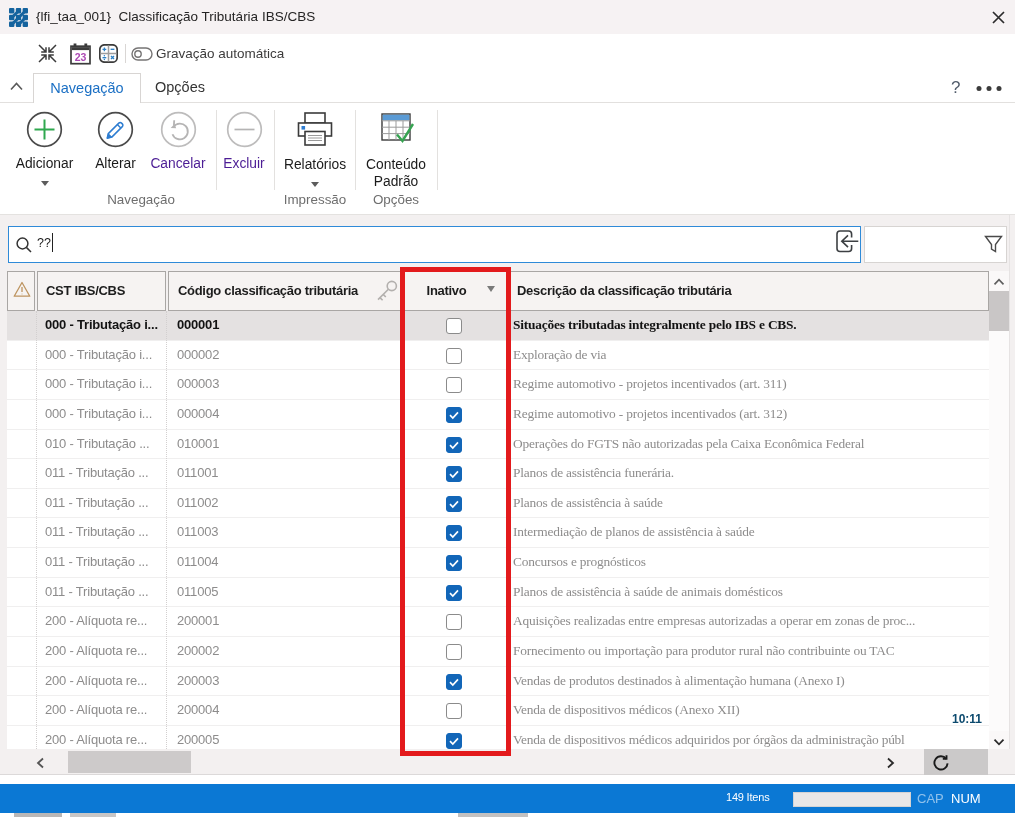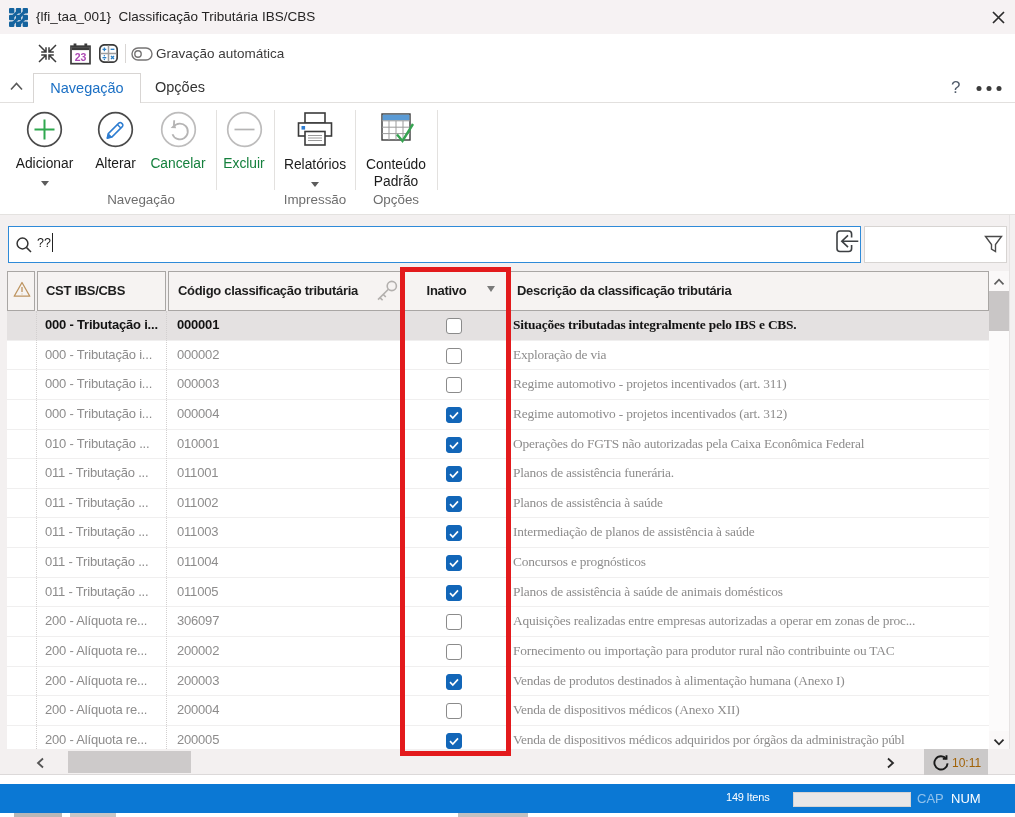--- a/index.html
+++ b/index.html
@@ -18,21 +18,21 @@
 #tabrow { left:0; top:71px; width:1015px; height:32px; background:#fff; }
 #tabline { left:0; top:102px; width:1015px; height:1px; background:#e2e0de; }
 #tab-nav { left:33px; top:73px; width:108px; height:30px; background:#fff; border:1px solid #d8d5d3; border-bottom:none; z-index:3; text-align:center; font-size:13.5px; color:#1a6fc4; padding-top:6px; font-size:14.5px;}
 #tab-opc { left:155px; top:79px; font-size:14.5px; color:#333;}
 #qmark { left:951px; top:78px; font-size:17px; color:#515c6b; }
 #dots { left:976px; top:85px; }
 
 #ribbon { left:0; top:103px; width:1015px; height:112px; background:#fff; border-bottom:1px solid #e4e2e0; }
 .rbtn { position:absolute; top:111px; text-align:center; }
 .rlabel { font-size:13.8px; color:#1b1b1b; margin-top:8px; line-height:16.5px; }
-.rlabel.dis { color:#15803d; }
+.rlabel.dis { color:#4c1d95; }
 .rdrop { margin:8px auto 0; width:0; height:0; border-left:4px solid transparent; border-right:4px solid transparent; border-top:5px solid #5c5c5c; }
 .rsep { position:absolute; top:110px; width:1px; height:80px; background:#e3e1df; }
 .rgroup { position:absolute; top:192px; font-size:13.4px; color:#6e6e6e; text-align:center; }
 
 #searchrow { left:0; top:215px; width:1015px; height:55px; background:#f3f0f0; }
 #searchbox { left:8px; top:226px; width:853px; height:37px; background:#fff; border:1px solid #2e8ad8; }
 #search-text { left:37px; top:236px; font-size:12.5px; color:#1c1c1c; }
 #caret { left:52px; top:233px; width:1px; height:19px; background:#222; }
 #filterbox { left:864px; top:226px; width:143px; height:37px; background:#fff; border:1px solid #d7d4d2; }
 
@@ -51,21 +51,21 @@
 .vline { position:absolute; top:41px; height:438px; width:1px; border-left:1px dotted #d2cfcf; }
 
 #redrect { left:400px; top:267px; width:111px; height:489px; border:5px solid #e31a1c; z-index:20; }
 
 #vscroll { left:989px; top:271px; width:20px; height:478px; background:#faf8f8; }
 #vthumb { left:989px; top:291px; width:20px; height:40px; background:#c9c6c6; }
 
 #hscroll { left:0px; top:749px; width:1015px; height:26px; background:#f3f0f0; border-bottom:1px solid #dcd9d9; }
 #hthumb { left:68px; top:751px; width:123px; height:22px; background:#cdcaca; }
 #refreshbox { left:924px; top:749px; width:64px; height:26px; background:#cbc9c9; }
-#rtime { left:952px; top:756px; font-size:12px; color:#a16207; }
+#rtime { left:952px; top:712px; font-size:12px; color:#0c4a6e;font-weight:bold; }
 
 #gap { left:0; top:776px; width:1015px; height:8px; background:#fff; }
 #statusbar { left:0; top:784px; width:1015px; height:29px; background:#0b78d4; color:#fff; font-size:13px; }
 #itens { left:726px; top:791px; letter-spacing:-0.2px; font-size:11px; }
 #progress { left:793px; top:792px; width:118px; height:15px; background:#e9e7e7; border:1px solid #d5d3d3; }
 #cap { left:917px; top:791px; color:rgba(255,255,255,0.55); font-size:13px; }
 #num { left:951px; top:791px; color:#fff; font-size:13px; }
 #bottomsliver { left:0; top:813px; width:1015px; height:4px; background:#fff; }
 </style>
 </head>
@@ -352,21 +352,21 @@
         <span class="ct c2">011005</span>
         <div class="cb on">
           <svg width="14" height="14" viewBox="0 0 14 14" style="margin:0.2px">
             <path d="M3,7.2 L5.8,10 L11,4.4" stroke="#fff" stroke-width="1.7" fill="none"></path>
           </svg>
         </div>
         <span class="ct c4">Planos de assistência à saúde de animais domésticos</span>
       </div>
       <div class="trow">
         <span class="ct c1">200 - Alíquota re...</span>
-        <span class="ct c2">306097</span>
+        <span class="ct c2">200001</span>
         <div class="cb"></div>
         <span class="ct c4">Aquisições realizadas entre empresas autorizadas a operar em zonas de proc...</span>
       </div>
       <div class="trow">
         <span class="ct c1">200 - Alíquota re...</span>
         <span class="ct c2">200002</span>
         <div class="cb"></div>
         <span class="ct c4">Fornecimento ou importação para produtor rural não contribuinte ou TAC</span>
       </div>
       <div class="trow">

